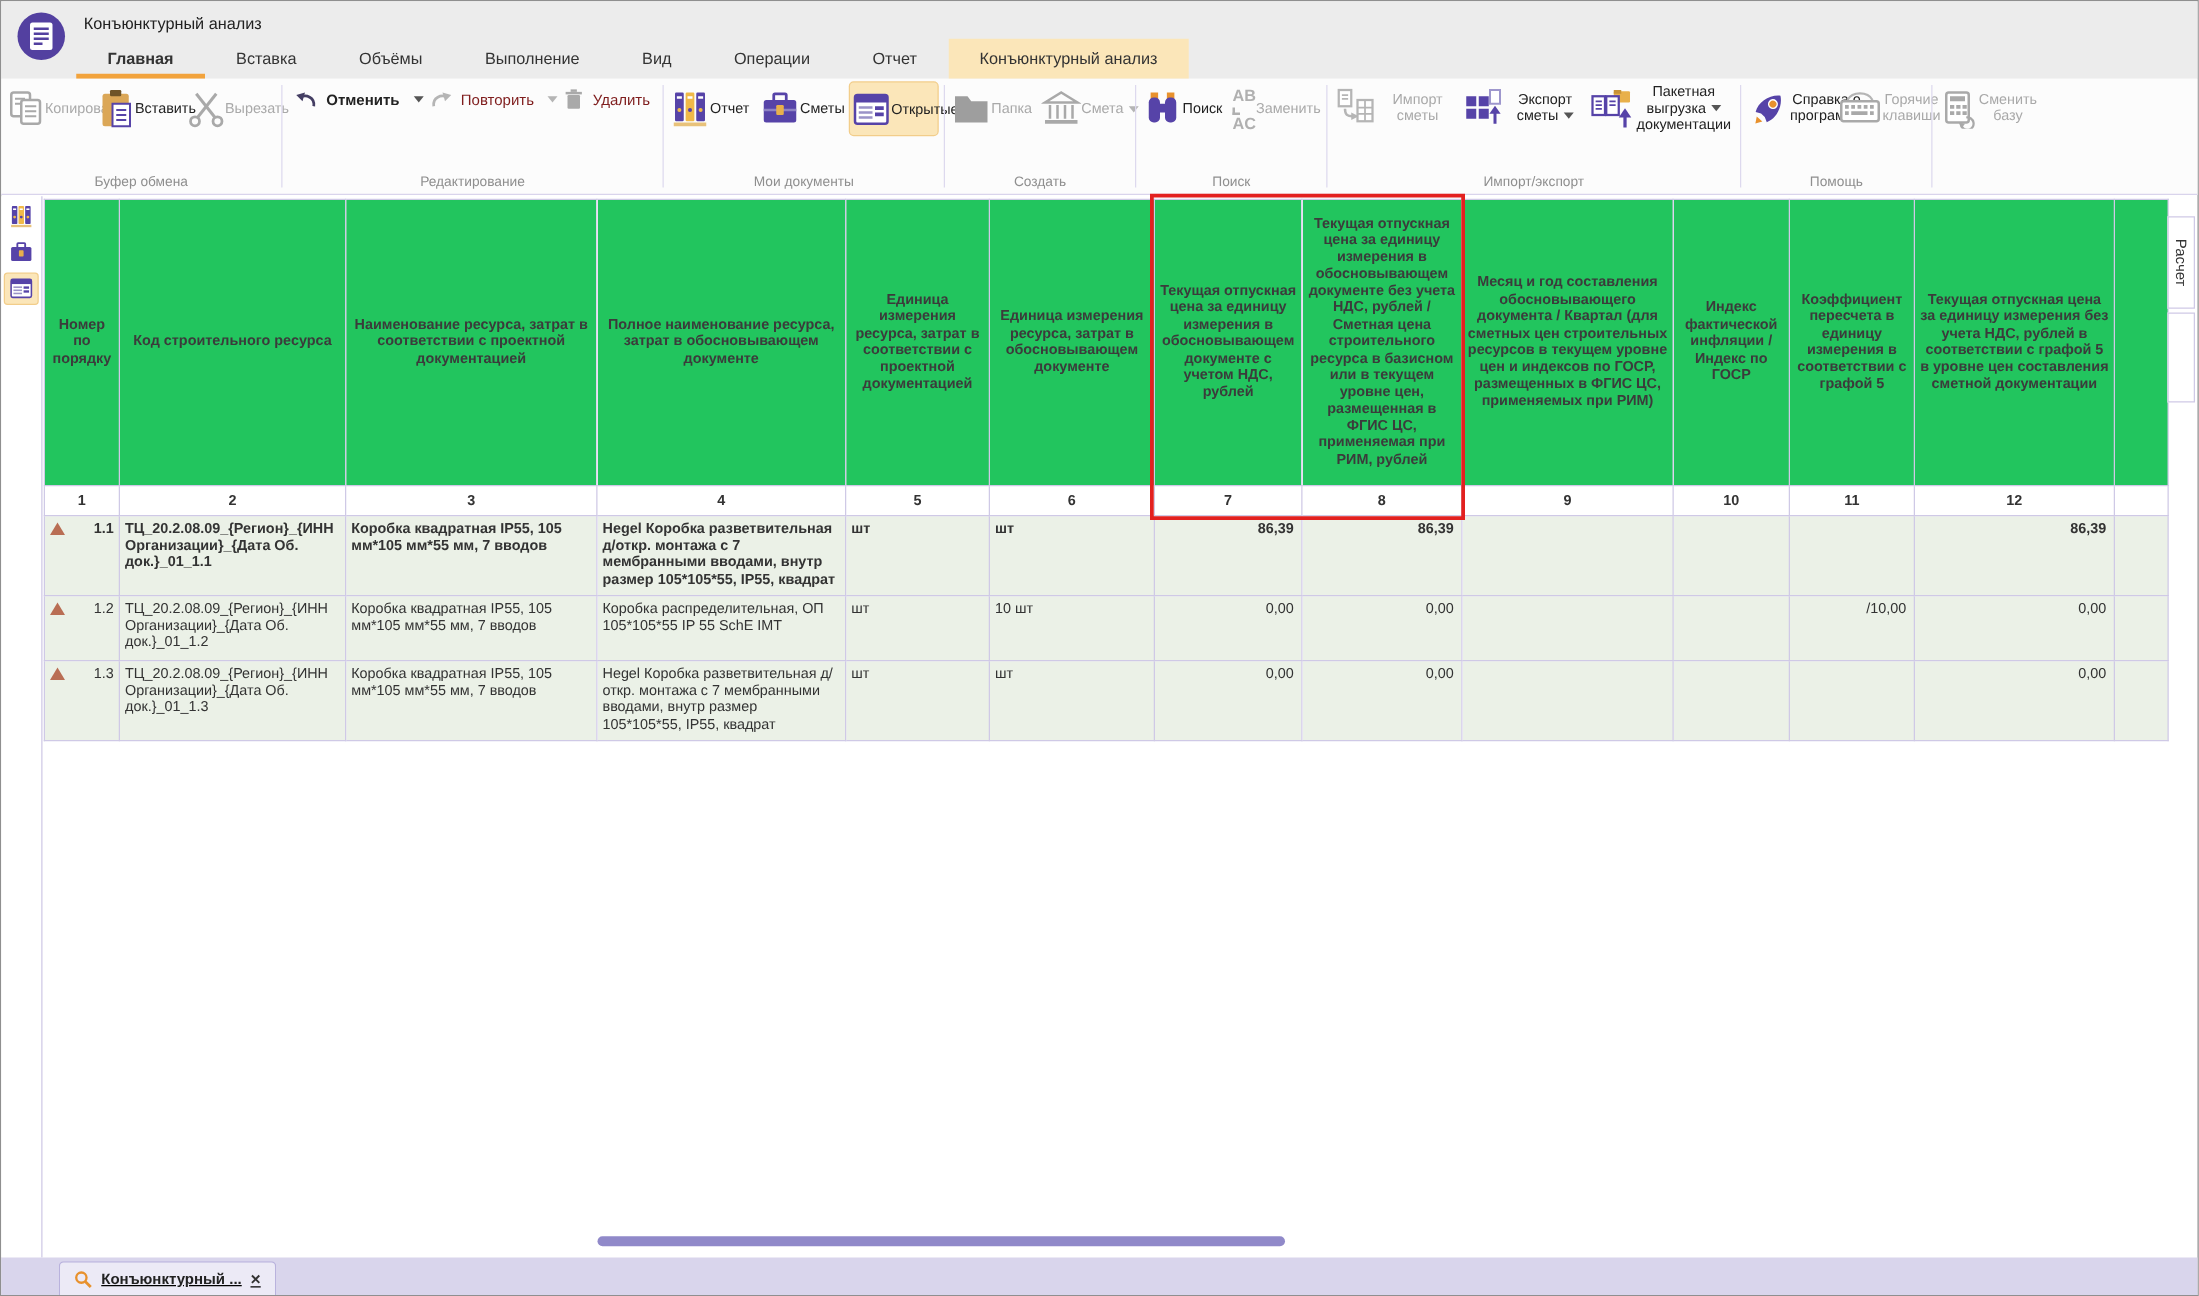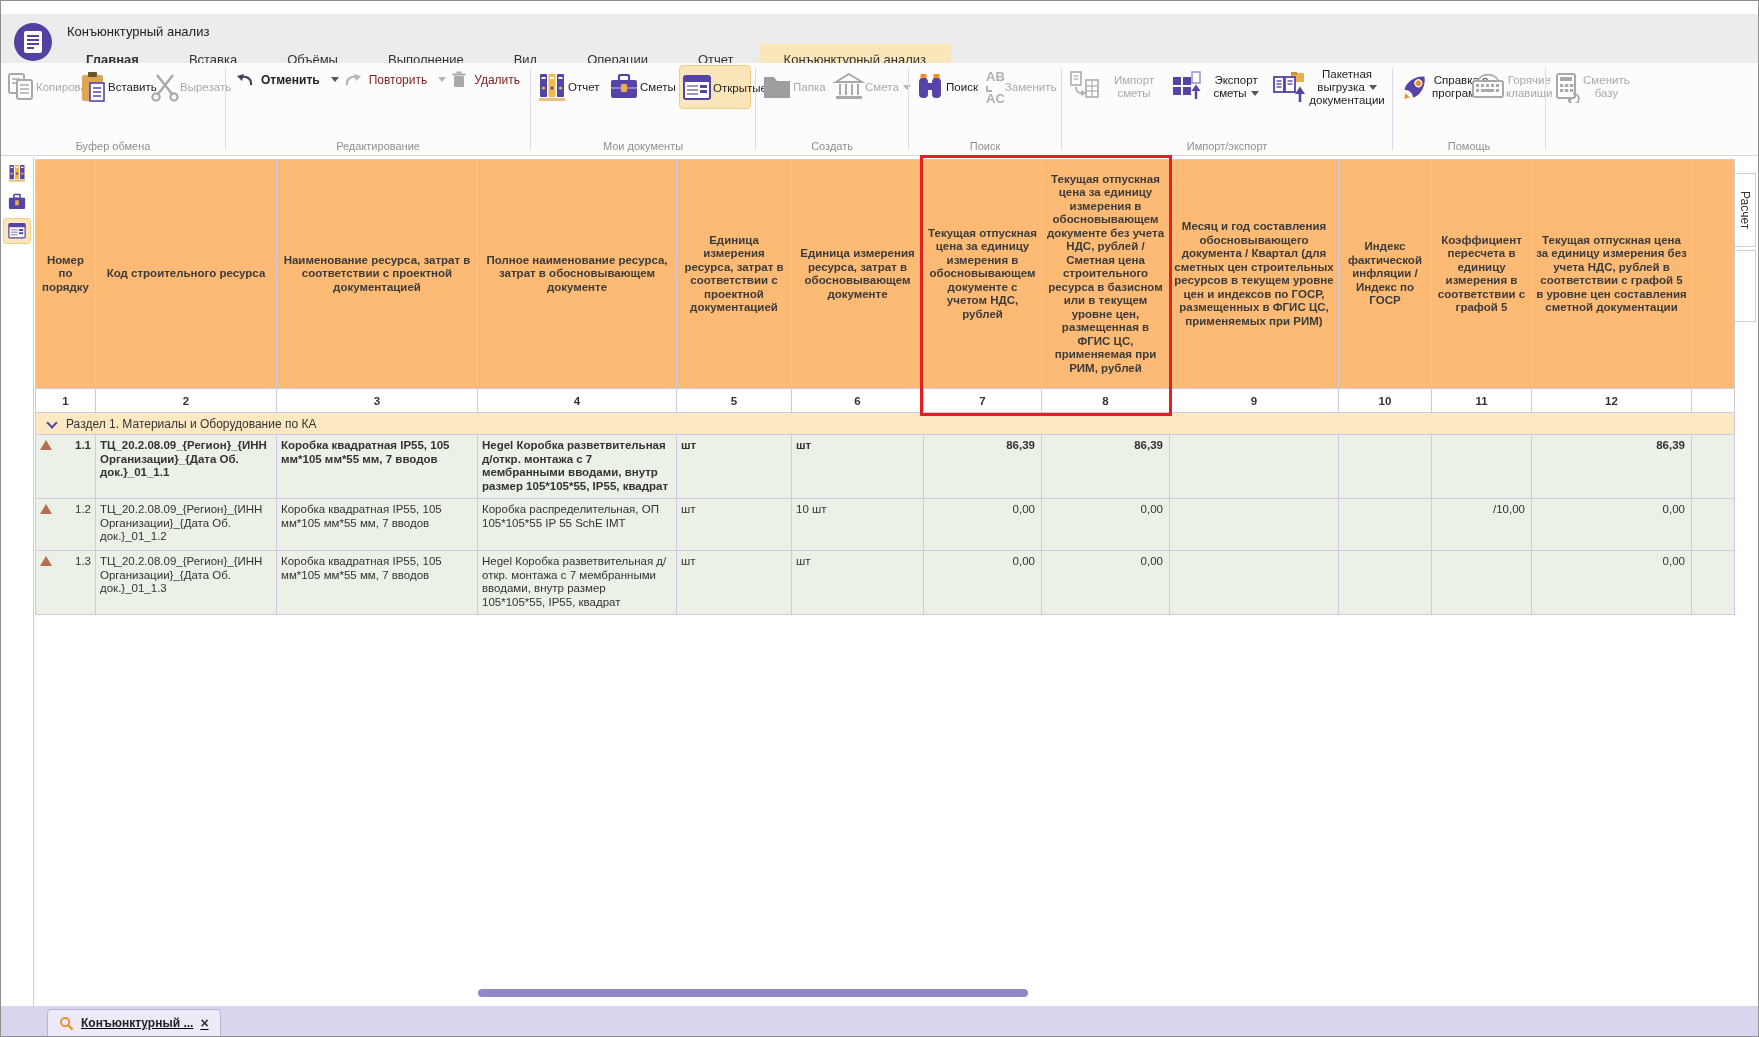--- a/index.html
+++ b/index.html
@@ -3,21 +3,21 @@
 <meta charset="utf-8">
 <style>
   * { box-sizing: border-box; }
   html,body { margin:0; padding:0; }
   body {
     width:1759px; height:1037px; position:relative; overflow:hidden;
     font-family:"Liberation Sans", sans-serif; background:#ffffff;
     border:1px solid #8f8f8f;
   }
   
-  .titlebar { position:absolute; left:0; top:13px; right:0; height:62px; background:#ececec; }
+  .titlebar { position:absolute; left:0; top:0; right:0; height:62px; background:#ececec; }
   .app-icon { position:absolute; left:13px; top:9px; width:38px; height:38px; border-radius:50%; background:#5340a0; }
   .app-icon svg { position:absolute; left:9px; top:7px; }
   .app-title { position:absolute; left:66px; top:10px; font-size:13px; color:#222; }
   .menu-tabs { position:absolute; left:60px; top:30px; display:flex; height:32px;text-align:center; }
   .menu-tab { padding:8px 25px 0 25px; font-size:13px; color:#333; height:32px; cursor:default; }
   .menu-tab.active { font-weight:bold; border-bottom:4px solid #f2a33c; padding-bottom:0; }
   .menu-tab.selected { background:#fbe6b9; }
   
   .ribbon { position:absolute; left:0; top:62px; right:0; height:93px; background:#fcfcfc; border-bottom:1px solid #d9d4ec; display:flex; }
   .rgroup { display:flex; flex-direction:column; padding:2px 4px 0 4px; }
@@ -37,21 +37,21 @@
   .replace-ic { font-size:10px; font-weight:bold; color:#b0b0b0; line-height:11px; text-align:left; }
   .hook-arr { display:inline-block; width:6px; height:6px; border-left:2px solid #b0b0b0; border-bottom:2px solid #b0b0b0; margin-right:1px; }
   
   .side-rail { position:absolute; left:0; top:156px; width:33px; bottom:30px; background:#ffffff; border-right:1px solid #cfc9e6; }
   .rail-btn { width:28px; height:26px; margin:3px auto 3px auto; display:flex; align-items:center; justify-content:center; border-radius:3px; }
   .rail-btn.selected { background:#fbe6b9; border:1px solid #f2cd8a; }
   
   .table-wrap { position:absolute; left:34px; top:158px; }
   table { border-collapse:collapse; table-layout:fixed; width:1699px; font-size:11.5px; color:#333; }
   td, th { border:1px solid #cfc9e6; padding:2px 4px; overflow:hidden; }
-  th { font-weight:bold; color:#3b3b3b; background:#fdba74; text-align:center; vertical-align:middle; line-height:13.5px; }
+  th { font-weight:bold; color:#3b3b3b; background:#22c55e; text-align:center; vertical-align:middle; line-height:13.5px; }
   tr.hdr { height:229px; }
   tr.nums td { height:24px; text-align:center; font-weight:bold; background:#fff; }
   tr.section-row td { background:#fde9c1; height:22px; text-align:left; font-size:12px; color:#333; }
   tr.data td { background:#ebf1e7; vertical-align:top; padding-top:4px; line-height:13.5px; }
   tr.data.bold td { font-weight:bold; }
   td.money { text-align:right; padding-right:6px; }
   .rownum-cell { display:flex; justify-content:space-between; align-items:flex-start; }
   .warn-tri { width:0; height:0; border-left:6px solid transparent; border-right:6px solid transparent; border-bottom:10px solid #b96e54; margin-top:1px; }
   .sec-chev { display:inline-block; width:8px; height:8px; border-left:2px solid #5643a8; border-bottom:2px solid #5643a8; transform:rotate(-45deg); margin:0 10px 2px 8px; vertical-align:middle; }
   .red-box { position:absolute; left:919px; top:154px; width:252px; height:261px; border:3px solid #e3201f; pointer-events:none; z-index:5; }
@@ -482,23 +482,20 @@
       <td>5</td>
       <td>6</td>
       <td>7</td>
       <td>8</td>
       <td>9</td>
       <td>10</td>
       <td>11</td>
       <td>12</td>
       <td></td>
     </tr>
-    <tr class="section-row">
-      <td colspan="13"><span class="sec-chev"></span><span>Раздел 1. Материалы и Оборудование по КА</span></td>
-    </tr>
     <tr class="data bold" style="height:64px;">
       <td>
             <div class="rownum-cell">
               <span class="warn-tri"></span>
               <span>1.1</span>
             </div>
           </td>
       <td>ТЦ_20.2.08.09_{Регион}_{ИНН Организации}_{Дата Об. док.}_01_1.1</td>
       <td>Коробка квадратная IP55, 105 мм*105 мм*55 мм, 7 вводов</td>
       <td>Hegel Коробка разветвительная д/откр. монтажа с 7 мембранными вводами, внутр размер 105*105*55, IP55, квадрат</td>

